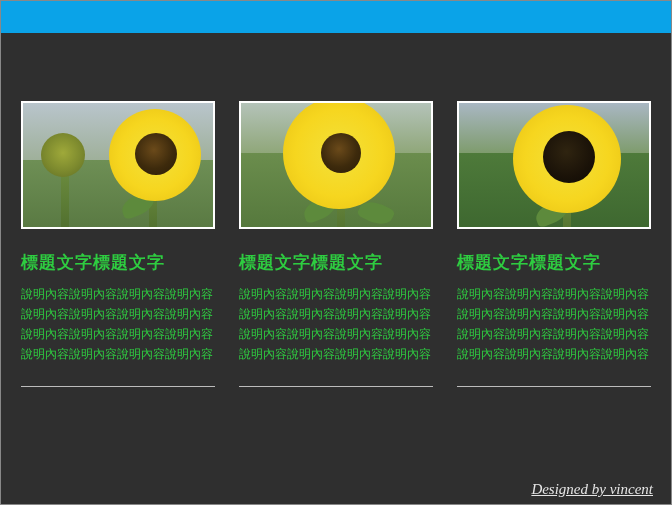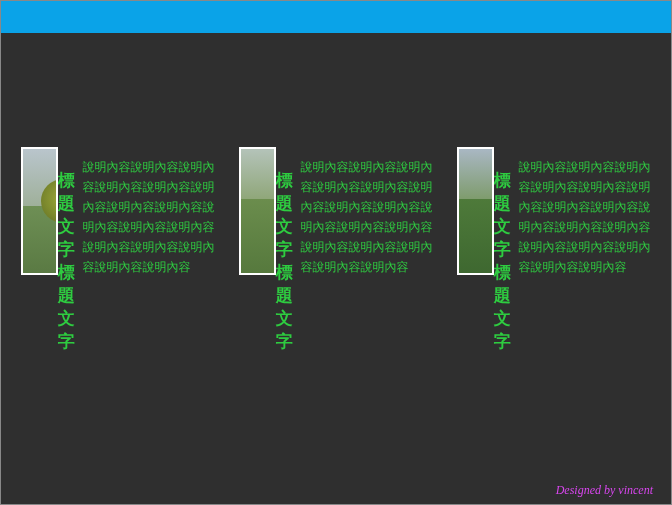--- a/index.html
+++ b/index.html
@@ -18,22 +18,21 @@
   }
   .cards {
     display: flex;
     justify-content: space-between;
     padding: 68px 20px 0 20px;
     gap: 24px;
   }
   .card {
     flex: 1;
     display: flex;
-    flex-direction: row;
-    margin-top: 46px;
+    flex-direction: column;
   }
   .thumb {
     width: 100%;
     height: 128px;
     border: 2px solid #fff;
     position: relative;
     overflow: hidden;
   }
   .sky {
     position: absolute;
@@ -91,24 +90,25 @@
   }
   .hr {
     margin-top: 22px;
     border: none;
     border-top: 1px solid #bcbcbc;
   }
   .credit {
     position: absolute;
     right: 18px;
     bottom: 6px;
-    font-size: 12px;
+    font-size: 15px;
     font-style: italic;
-    color: #d946ef;
+    color: #e5e5e5;
     font-family: Georgia, serif;
+    text-decoration: underline;
   }
 </style>
 </head>
 <body>
 
 <div class="top-bar"></div>
 
 <div class="cards">
 
   <div class="card">

